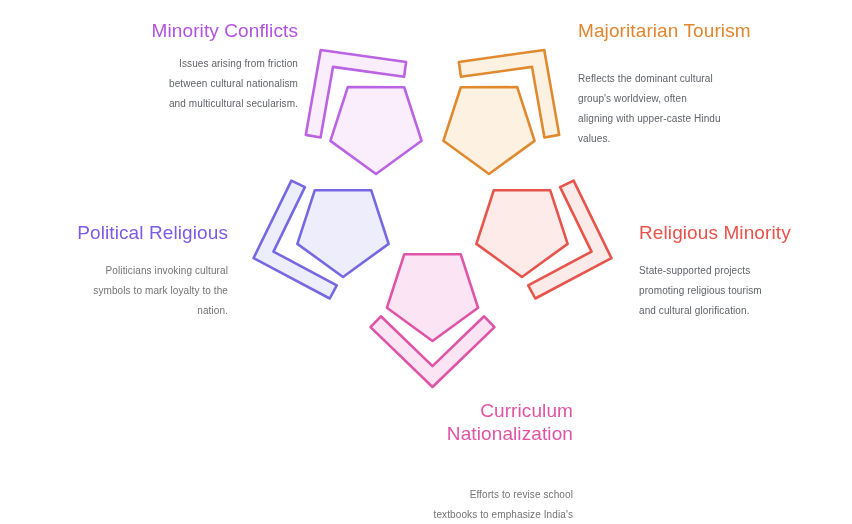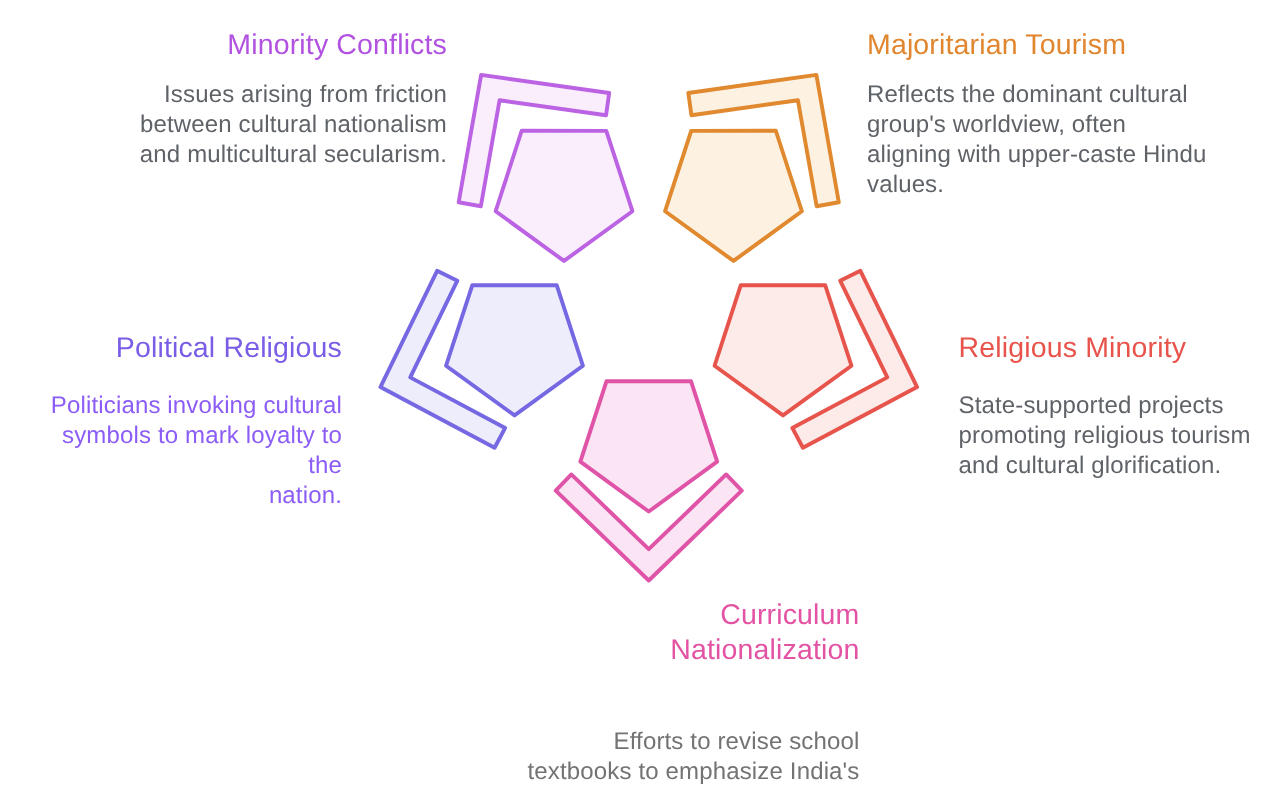--- a/index.html
+++ b/index.html
@@ -22,33 +22,33 @@
   }
   .label { position: absolute; }
   .label-title {
     font-size: 19px;
     line-height: 23px;
     font-weight: 500;
     margin: 0;
     letter-spacing: 0.1px;
   }
   .label-desc {
-    font-size: 16px;
+    font-size: 10px;
     line-height: 20px;
     margin: 0;
     letter-spacing: 0.1px;
   }
   .align-right  { text-align: right; }
   .align-left   { text-align: left; }
   .align-center { text-align: right; }
 
   #label-top-left      { left: 30px;  top: 19px;  width: 268px; }
   #label-top-left .label-desc      { margin-top: 12px; }
   #label-top-right     { left: 578px; top: 19px;  width: 262px; }
-  #label-top-right .label-desc     { margin-top: 12px; }
+  #label-top-right .label-desc     { margin-top: 27px; }
   #label-middle-left   { left: 18px;  top: 221px; width: 210px; }
   #label-middle-left .label-desc   { margin-top: 17px; }
   #label-middle-right  { left: 639px; top: 221px; width: 212px; }
   #label-middle-right .label-desc  { margin-top: 17px; }
   #label-bottom-center { left: 293px; top: 399px; width: 280px; }
   #label-bottom-center .label-desc { margin-top: 18px; }
 </style>
 </head>
 <body>
 
@@ -91,21 +91,21 @@
     <p class="label-desc" style="color: rgb(95, 99, 104);">Issues arising from friction<br>between cultural nationalism<br>and multicultural secularism.</p>
   </div>
 
   <div class="label align-left" id="label-top-right">
     <h2 class="label-title" style="color: rgb(224, 134, 46);">Majoritarian Tourism</h2>
     <p class="label-desc" style="color: rgb(95, 99, 104);">Reflects the dominant cultural<br>group's worldview, often<br>aligning with upper-caste Hindu<br>values.</p>
   </div>
 
   <div class="label align-right" id="label-middle-left">
     <h2 class="label-title" style="color: rgb(122, 92, 230);">Political Religious</h2>
-    <p class="label-desc" style="color: #8b5cf6;">Politicians invoking cultural<br>symbols to mark loyalty to the<br>nation.</p>
+    <p class="label-desc" style="color: #737373;">Politicians invoking cultural<br>symbols to mark loyalty to the<br>nation.</p>
   </div>
 
   <div class="label align-left" id="label-middle-right">
     <h2 class="label-title" style="color: rgb(232, 83, 75);">Religious Minority</h2>
     <p class="label-desc" style="color: rgb(95, 99, 104);">State-supported projects<br>promoting religious tourism<br>and cultural glorification.</p>
   </div>
 
   <div class="label align-center" id="label-bottom-center">
     <h2 class="label-title" style="color: rgb(227, 83, 164);">Curriculum<br>Nationalization</h2>
     <p class="label-desc" style="color: #737373; margin-top: 40px;">Efforts to revise school<br>textbooks to emphasize India's<br>ancient glory.</p>

